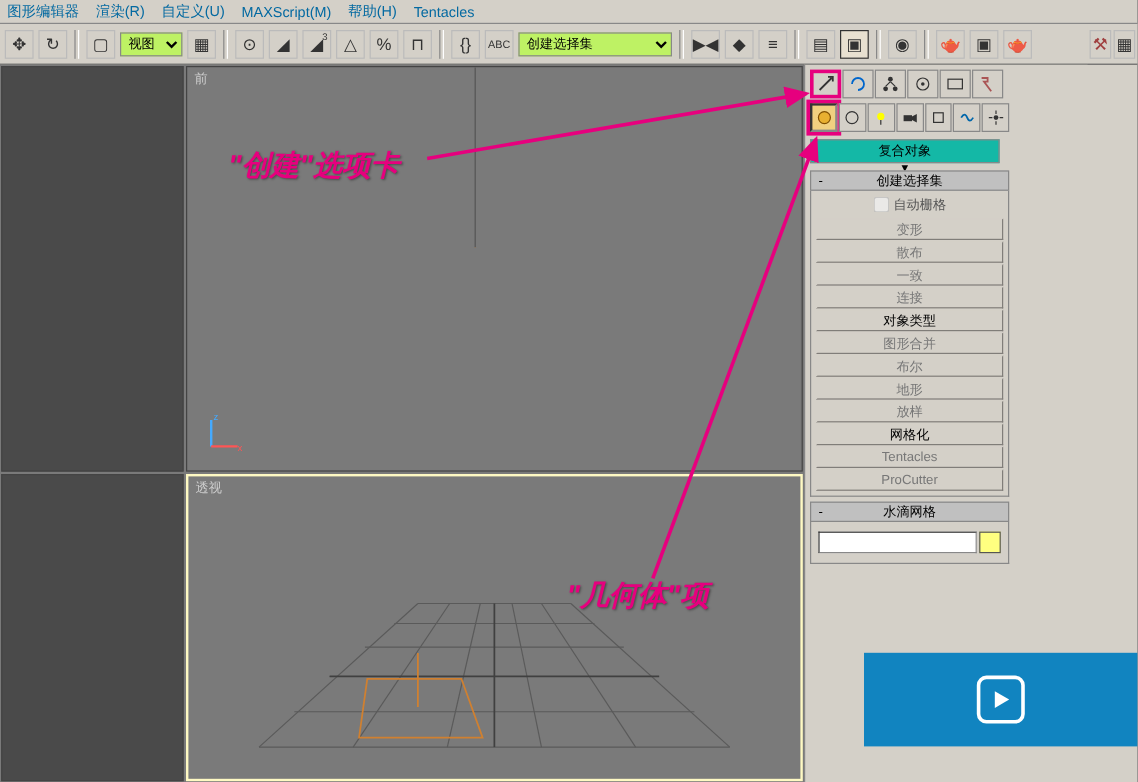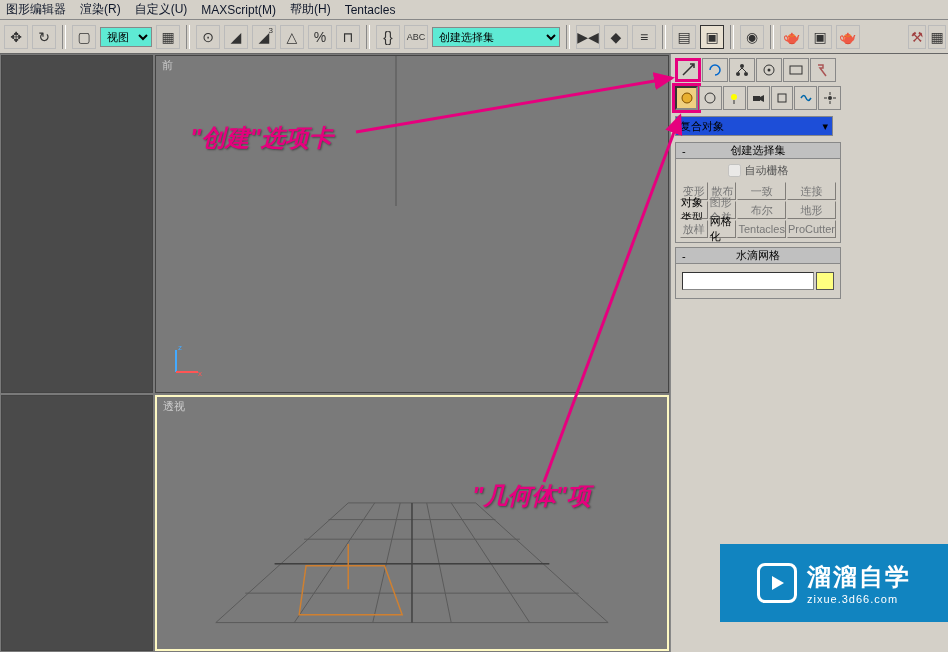--- a/index.html
+++ b/index.html
@@ -1,50 +1,50 @@
 <!DOCTYPE html>
 <html><head>
 <meta charset="utf-8">
 <style>
   * { box-sizing: border-box; margin: 0; padding: 0; }
   body { font-family: "Microsoft YaHei", Arial, sans-serif; font-size: 12px; background: #7a7a7a; width: 948px; height: 652px; overflow: hidden; position: relative; }
   .menubar { background: #d4d0c8; height: 20px; display: flex; align-items: center; padding: 0 6px; gap: 14px; border-bottom: 1px solid #888; }
-  .menubar span { color: #0f172a; cursor: default; }
+  .menubar span { color: #0369a1; cursor: default; }
   .toolbar { background: #d4d0c8; height: 34px; display: flex; align-items: center; padding: 0 4px; gap: 4px; border-bottom: 1px solid #666; }
   .tbtn { width: 24px; height: 24px; background: #d4d0c8; border: 1px solid #bbb; display: flex; align-items: center; justify-content: center; font-size: 14px; color: #333; }
   .tbtn.active { border: 1px solid #333; background: #e8e0d0; }
   .sep { width: 4px; height: 24px; border-left: 1px solid #888; border-right: 1px solid #fff; margin: 0 2px; }
-  .dropdown { height: 20px; background: #5eead4; border: 1px solid #888; font-size: 11px; padding: 0 2px; }
+  .dropdown { height: 20px; background: #bef264; border: 1px solid #888; font-size: 11px; padding: 0 2px; }
   .dropdown.dd1 { width: 52px; }
   .dropdown.dd2 { width: 128px; }
   .main { display: flex; height: 598px; }
   .viewports { width: 670px; display: flex; flex-direction: column; background: #7a7a7a; }
   .vp-row { display: flex; flex: 1; }
   .vp { flex: 1; border: 1px solid #444; position: relative; background: #7a7a7a; margin: 1px; }
   .vp.left { flex: 0 0 152px; background: #4a4a4a; }
   .vp.right { flex: 1; }
   .vp-label { position: absolute; top: 2px; left: 6px; color: #ccc; font-size: 11px; }
   .vp.front-vp .vp-label { display: block; }
   .vp .grid { position: absolute; inset: 0; }
   .vp.active { border: 2px solid #fef9c3; }
   .cmdpanel { width: 278px; background: #d4d0c8; border-left: 1px solid #888; padding: 4px; }
   .tabrow { display: flex; gap: 1px; margin-bottom: 4px; }
   .tab { width: 26px; height: 24px; background: #d4d0c8; border: 1px solid #888; display: flex; align-items: center; justify-content: center; position: relative; }
   .tab.highlight { border: 3px solid #e6007e; }
   .subtabrow { display: flex; gap: 1px; margin-bottom: 6px; }
   .subtab { width: 26px; height: 24px; background: #d4d0c8; border: 1px solid #888; display: flex; align-items: center; justify-content: center; }
   .subtab.pressed { border: 2px inset #888; background: #f0d080; }
   .subtab.highlight { outline: 3px solid #e6007e; }
-  .panel-dd { width: 158px; height: 20px; background: #1d4ed8; border: 1px solid #888; font-size: 11px; margin-bottom: 6px; padding: 1px 4px; display: flex; justify-content: space-between; align-items: center; }
+  .panel-dd { width: 158px; height: 20px; background: #14b8a6; border: 1px solid #888; font-size: 11px; margin-bottom: 6px; padding: 1px 4px; display: flex; justify-content: space-between; align-items: center; flex-direction: column; }
   .rollout { margin-bottom: 4px; }
   .rollout-hdr { background: #c0c0c0; border: 1px solid #888; height: 17px; font-size: 11px; display: flex; align-items: center; justify-content: center; position: relative; color: #000; }
   .rollout-hdr .toggle { position: absolute; left: 6px; }
   .rollout-body { border: 1px solid #888; border-top: none; padding: 4px; background: #d4d0c8; }
   .chk-row { display: flex; align-items: center; justify-content: center; gap: 4px; margin-bottom: 4px; font-size: 11px; color: #555; }
-  .btngrid { display: grid; grid-template-columns: 1fr 1fr 1fr 1fr; gap: 1px; }
+  .btngrid { display: grid; grid-template-columns: 1fr; gap: 1px; }
   .objbtn { height: 18px; background: #d4d0c8; border: 1px outset #d4d0c8; font-size: 11px; color: #777; display: flex; align-items: center; justify-content: center; }
   .objbtn.enabled { color: #000; }
   .name-row { display: flex; gap: 2px; padding: 4px 2px; }
   .name-input { flex: 1; height: 18px; background: #fff; border: 1px inset #888; }
   .color-swatch { width: 18px; height: 18px; background: #ffff80; border: 1px solid #555; }
   .annotation { position: absolute; color: #e6007e; font-size: 24px; font-weight: bold; font-style: italic; text-shadow: 1px 1px 2px rgba(0,0,0,0.4); pointer-events: none; }
   .anno1 { top: 122px; left: 190px; }
   .anno2 { top: 480px; left: 472px; }
   .arrow-svg { position: absolute; pointer-events: none; }
   .watermark { position: absolute; right: 0; bottom: 30px; width: 228px; height: 78px; background: #1184c0; display: flex; align-items: center; justify-content: center; gap: 10px; color: #fff; }
@@ -305,17 +305,13 @@
 
 <div class="annotation anno1">"创建"选项卡</div>
 <div class="annotation anno2">"几何体"项</div>
 
 <div class="watermark">
   <div class="play">
     <svg width="18" height="18" viewBox="0 0 18 18">
         <polygon points="4,2 16,9 4,16" fill="#fff"></polygon>
       </svg>
   </div>
-  <div class="txt">
-    <div class="big">溜溜自学</div>
-    <div class="small">zixue.3d66.com</div>
-  </div>
 </div>
 
 </body></html>

